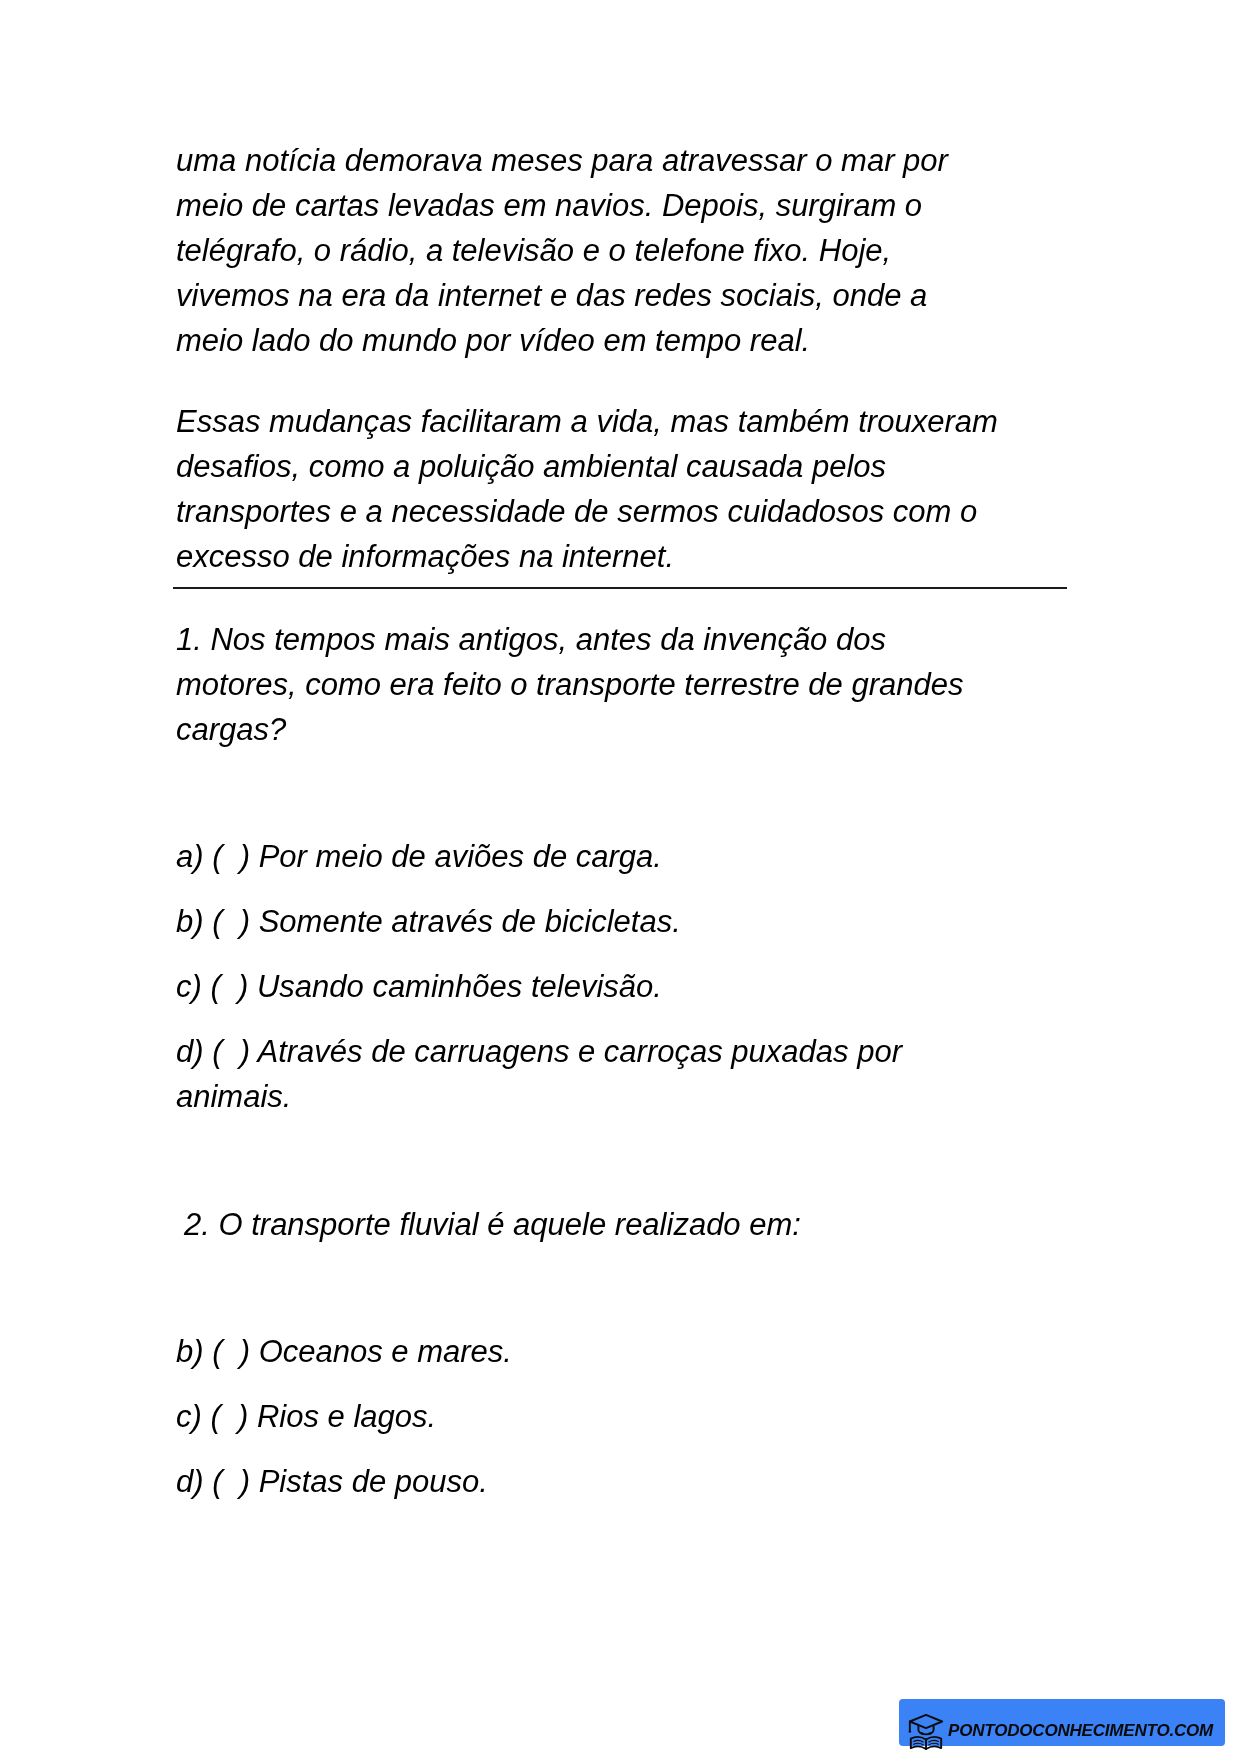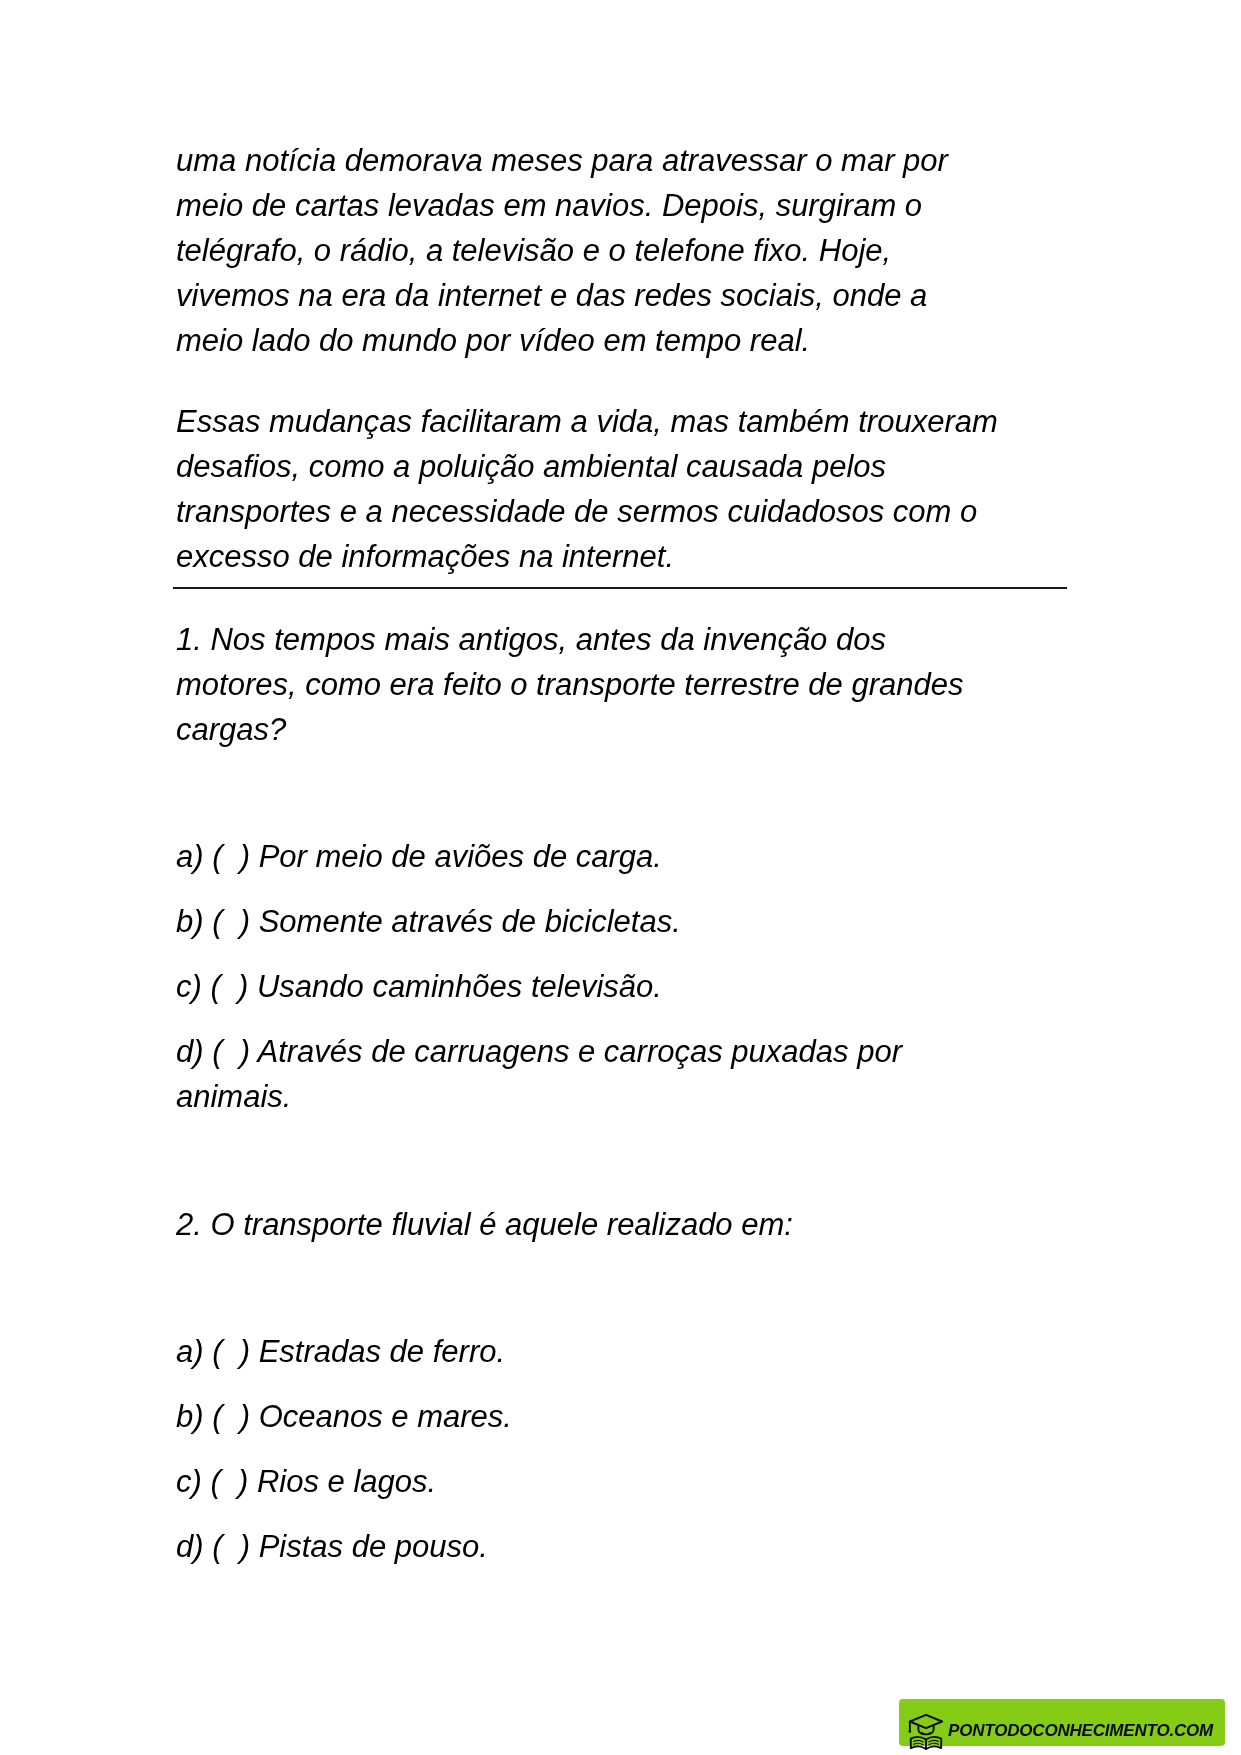--- a/index.html
+++ b/index.html
@@ -26,30 +26,30 @@
   }
   .line { white-space: pre; }
   .para + .para { margin-top: 36px; }
   .divider {
     border: none;
     border-top: 2px solid #1a1a1a;
     width: 894px;
     margin: 8px 0 0 -3px;
   }
   .question-stem { margin-top: 28px; }
-  .question + .question .question-stem { margin-top: 83px; }
+  .question + .question .question-stem { margin-top: 83px; margin-left: 8px; }
   .options { margin-top: 82px; }
   .option + .option { margin-top: 20px; }
   .footer-badge {
     position: absolute;
     right: 16px;
     top: 1699px;
     height: 47px;
     min-width: 282px;
-    background: #84cc16;
+    background: #3b82f6;
     border-radius: 4px;
     display: flex;
     align-items: center;
     padding: 17px 12px 0 8px;
   }
   .footer-badge .brand {
     font-size: 17px;
     font-weight: bold;
     letter-spacing: -0.2px;
     color: #0a0a0a;
@@ -103,23 +103,20 @@
               <div class="line">animais.</div>
             </div>
           </div>
         </div>
         <div class="question">
           <div class="question-stem">
             <div class="line">2. O transporte fluvial é aquele realizado em:</div>
           </div>
           <div class="options">
             <div class="option">
-              <div class="line">a) (  ) Estradas de ferro.</div>
-            </div>
-            <div class="option">
               <div class="line">b) (  ) Oceanos e mares.</div>
             </div>
             <div class="option">
               <div class="line">c) (  ) Rios e lagos.</div>
             </div>
             <div class="option">
               <div class="line">d) (  ) Pistas de pouso.</div>
             </div>
           </div>
         </div>

